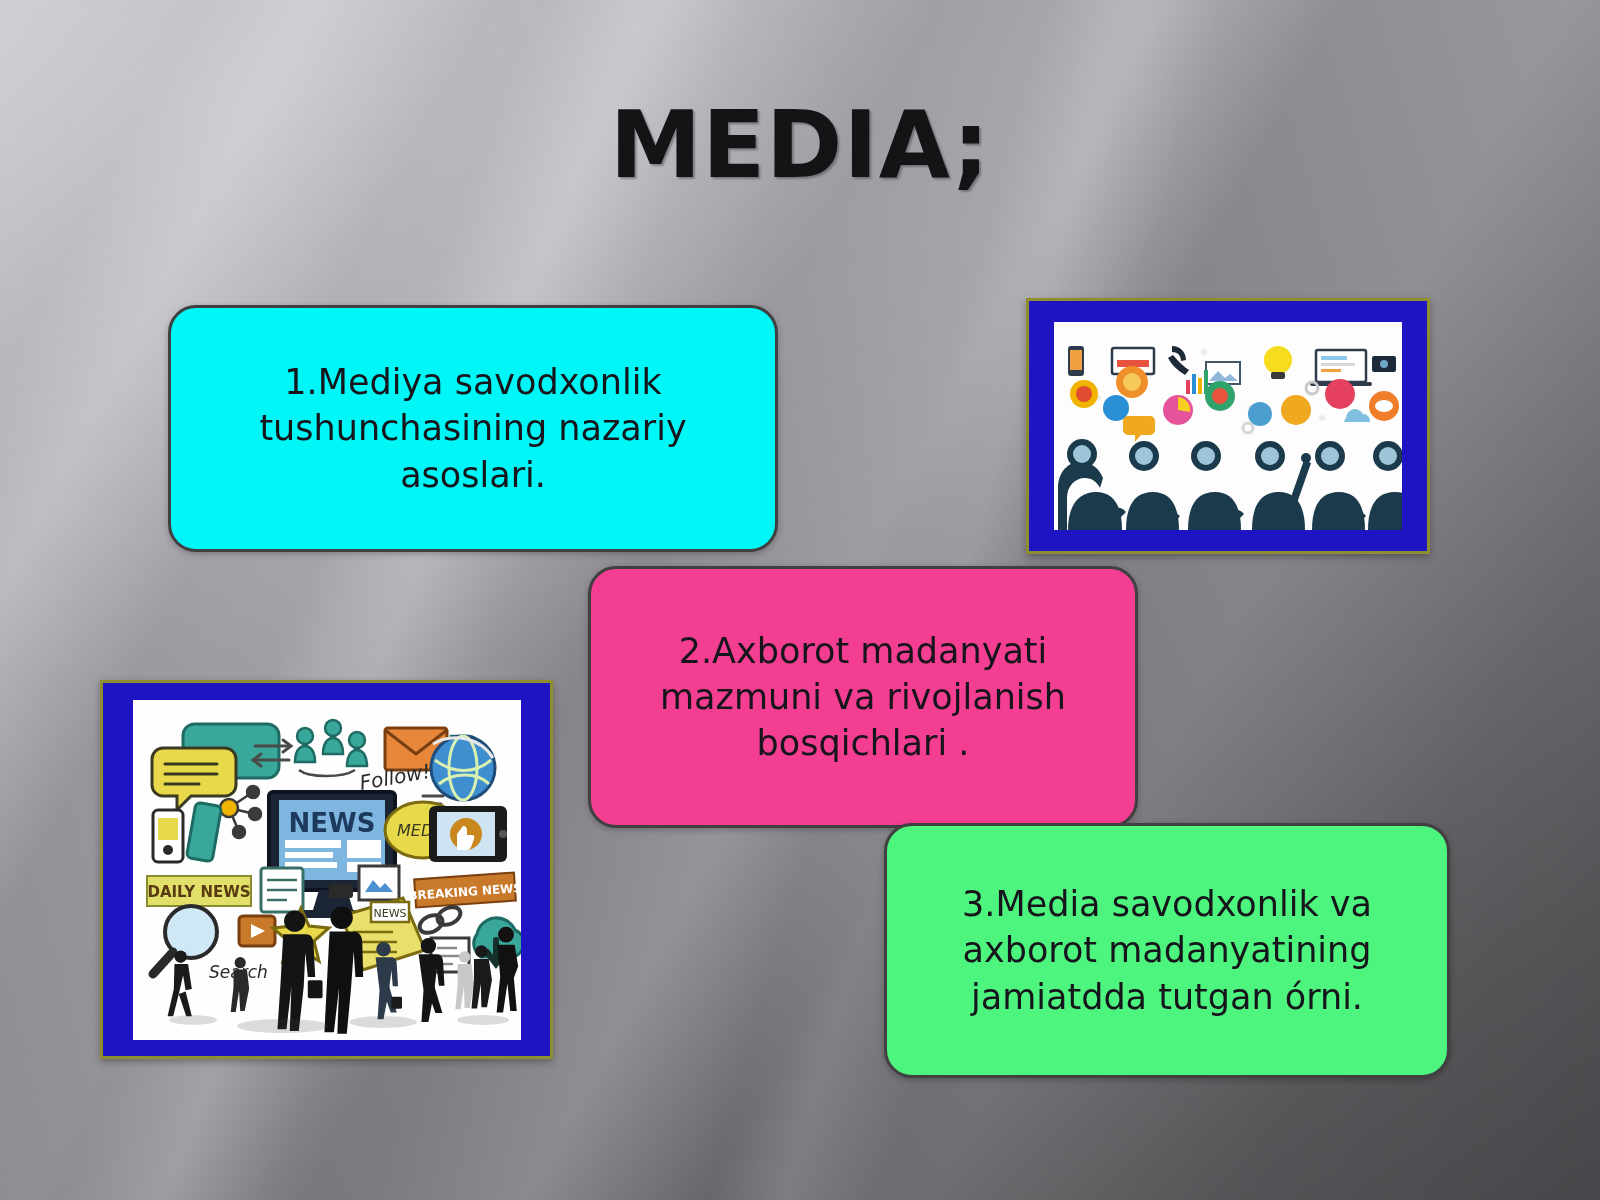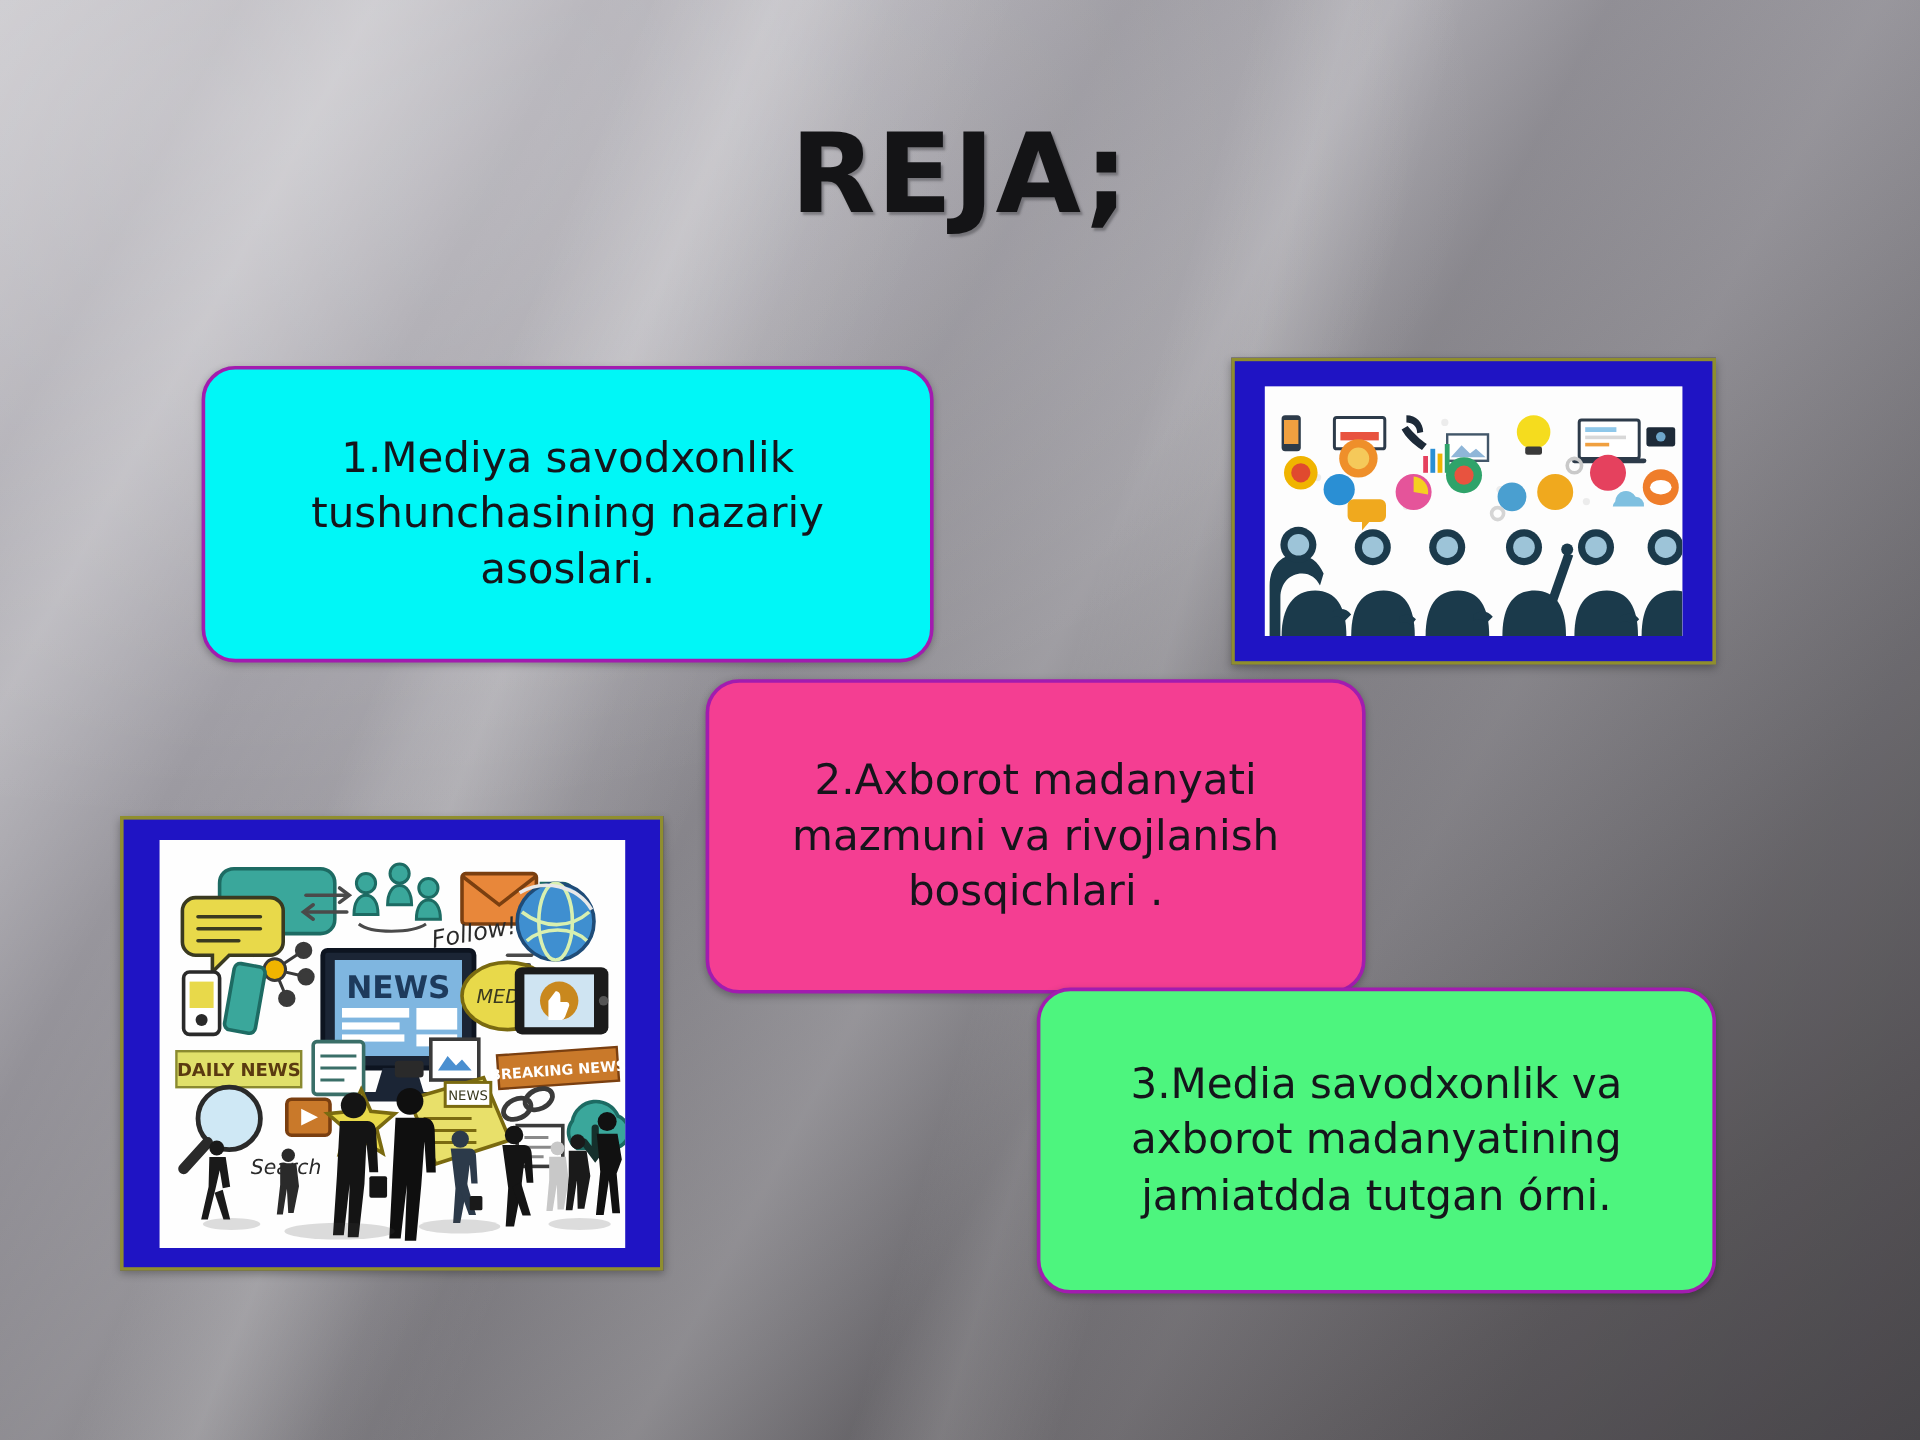--- a/index.html
+++ b/index.html
@@ -46,34 +46,34 @@
     text-align:center;
     font-family:"DejaVu Sans", sans-serif;
     font-size:92px; font-weight:bold; color:#141416;
     letter-spacing:1px;
     text-shadow:2px 2px 2px rgba(60,60,65,0.45);
   }
 
   
   .tbox{
     position:absolute;
-    border:3px solid #a21caf;
+    border:3px solid #404040;
     border-radius:28px;
     display:flex; align-items:center; justify-content:center;
     text-align:center;
     color:#15151b;
     font-family:"DejaVu Sans", sans-serif;
     font-size:35px;
     line-height:1.32;
     padding:14px 26px;
     box-shadow:0 2px 6px rgba(0,0,0,0.25);
   }
   .box-cyan  { left:168px;  top:305px;  width:610px;  height:247px; background:#00F7F7; }
   .box-pink  { left:588px;  top:566px;  width:550px;  height:262px; background:#F43E92; }
-  .box-green { left:864px;  top:823px;  width:566px;  height:255px; background:#4DF57E; }
+  .box-green { left:884px;  top:823px;  width:566px;  height:255px; background:#4DF57E; }
 
   
   .pic-frame{
     position:absolute;
     background:#1F14C4;
     border:3px solid #8f8e2e;
     box-shadow:0 3px 7px rgba(0,0,0,0.3);
     display:flex; align-items:center; justify-content:center;
   }
   .pic-tr{ left:1026px; top:298px; width:404px; height:256px; }
@@ -87,21 +87,21 @@
   .pic-bl .pic-inner{ width:388px; height:340px; }
 
   svg{ display:block; }
 </style>
 </head>
 <body>
 
 <div class="slide-bg"></div>
 <div class="sheen"></div>
 
-<div class="title">REJA;</div>
+<div class="title">MEDIA;</div>
 
 <div class="tbox box-cyan">
   <span>1.Mediya savodxonlik tushunchasining  nazariy asoslari.</span>
 </div>
 
 <div class="tbox box-pink">
   <span>2.Axborot madanyati mazmuni va rivojlanish bosqichlari .</span>
 </div>
 
 <div class="tbox box-green">

